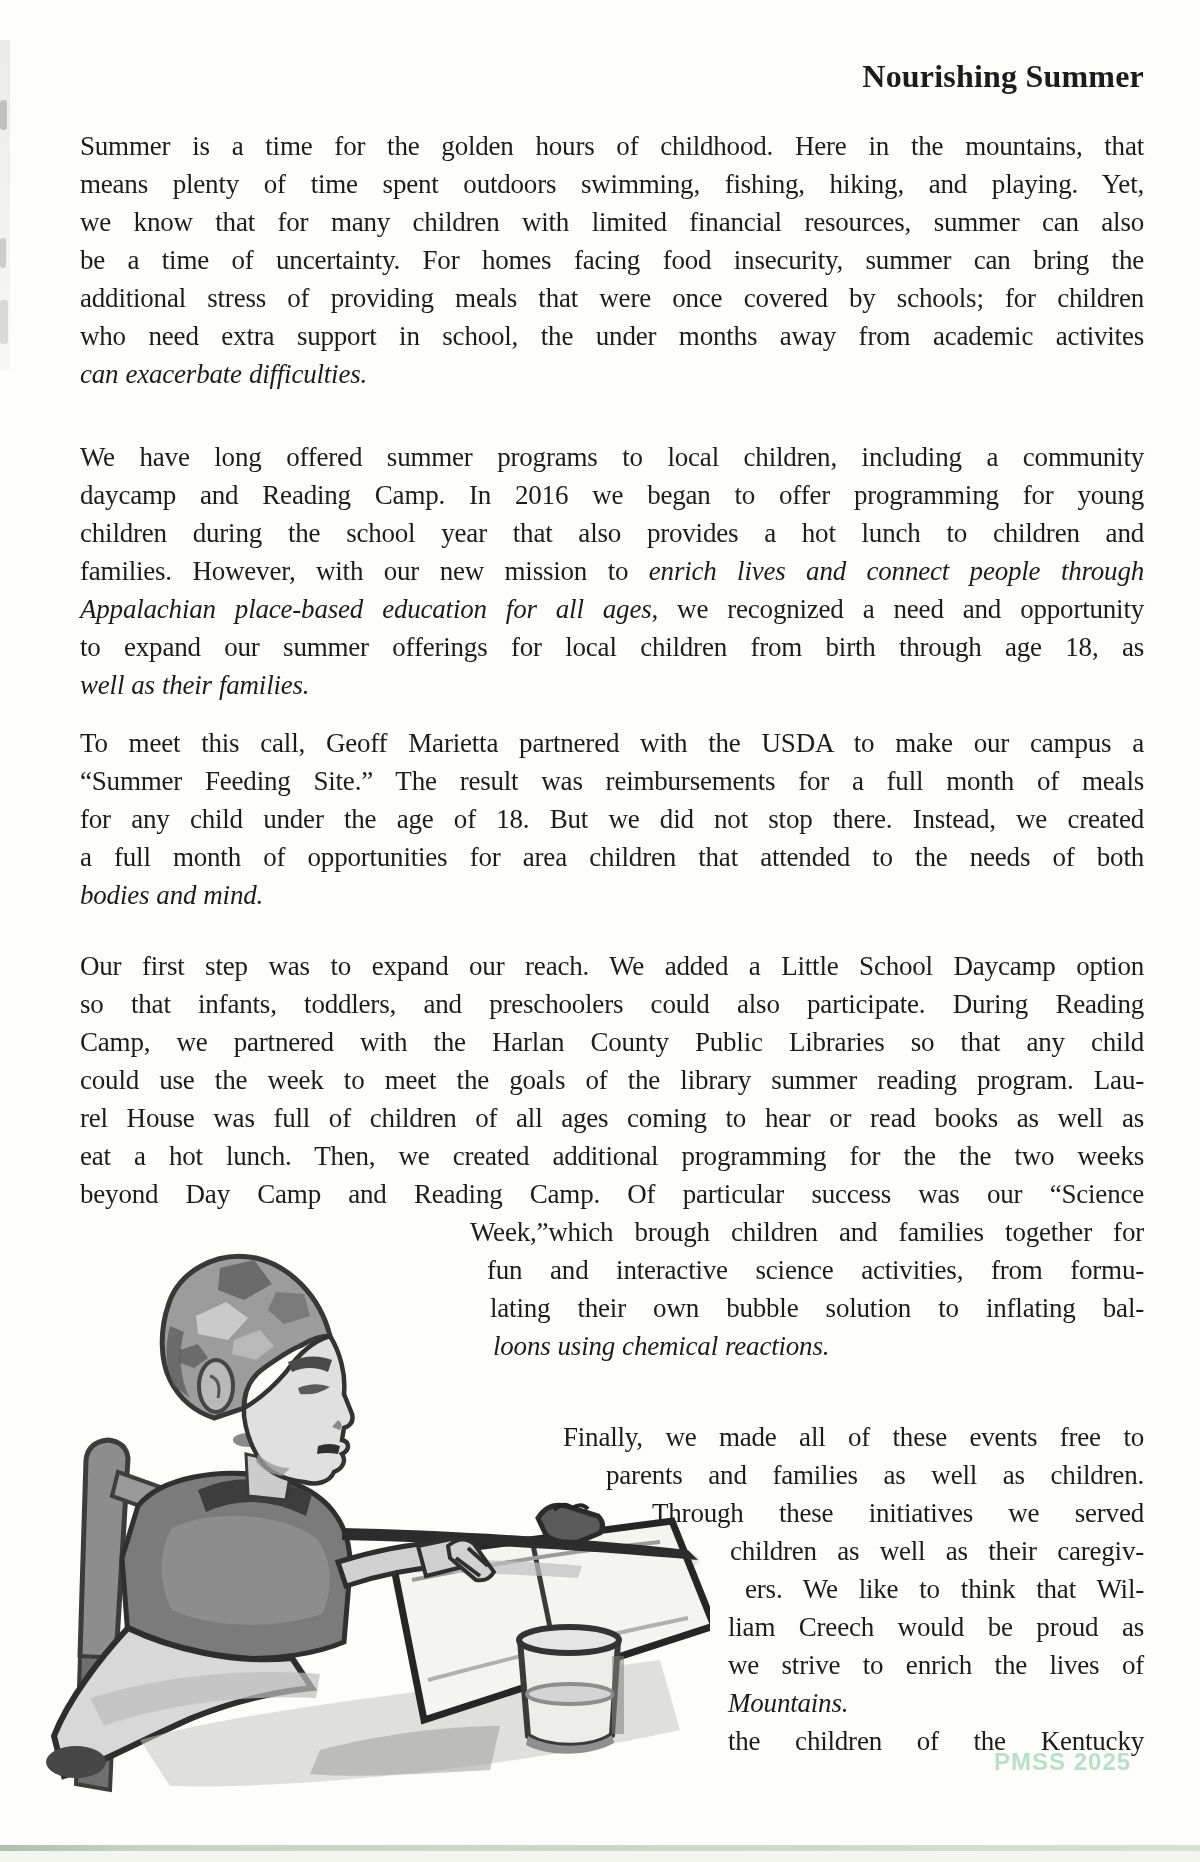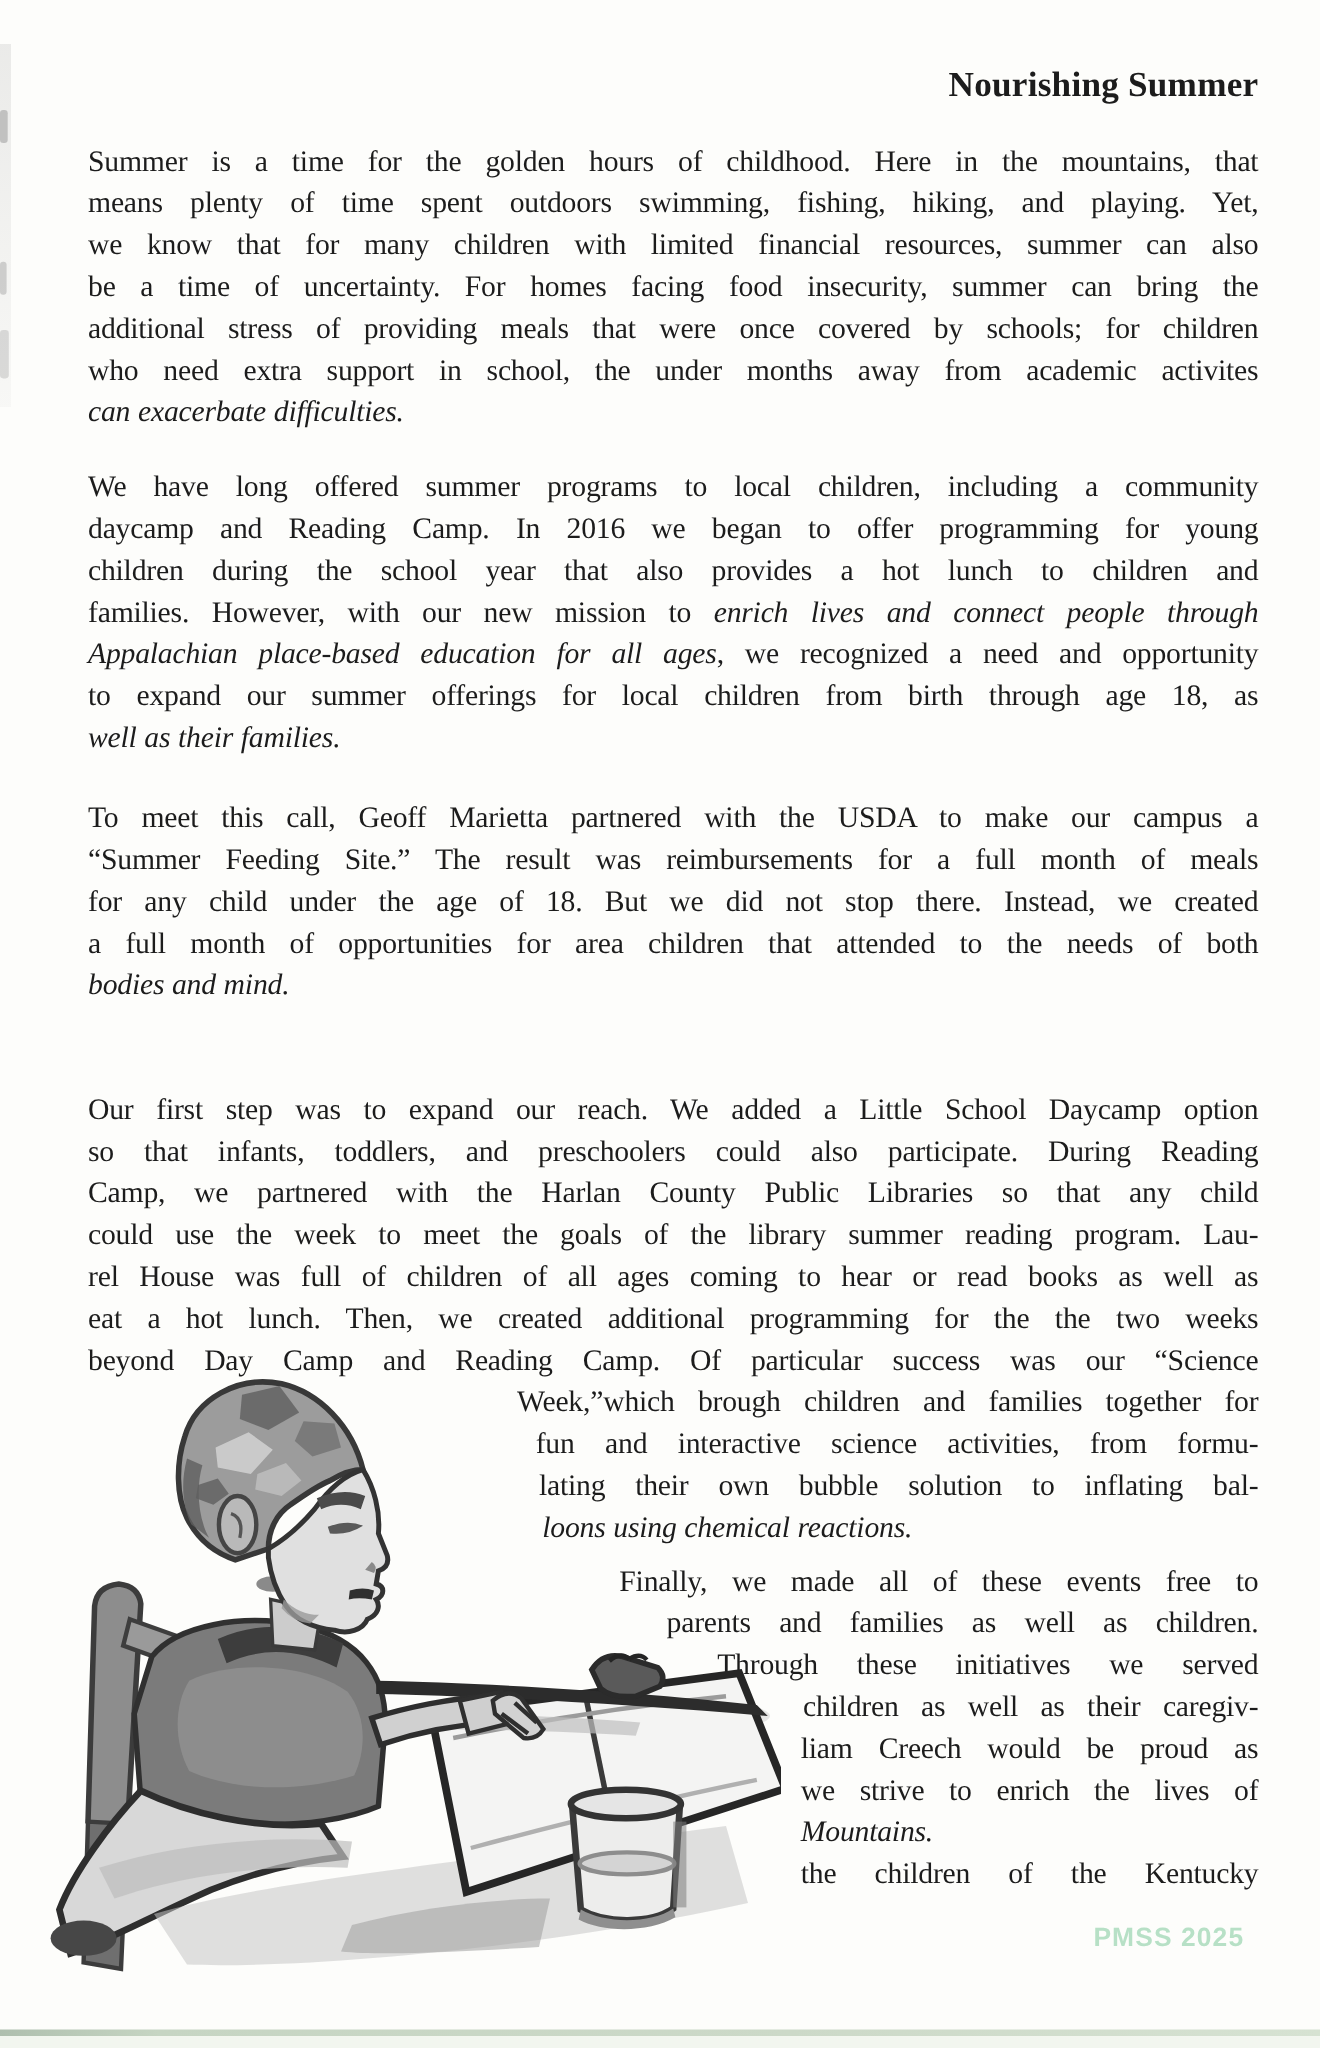--- a/index.html
+++ b/index.html
@@ -61,54 +61,55 @@
 
   <div class="para" style="top: 127px;">
       <div class="line"><span>Summer is a time for the golden hours of childhood. Here in the mountains, that</span></div>
       <div class="line"><span>means plenty of time spent outdoors swimming, fishing, hiking, and playing. Yet,</span></div>
       <div class="line"><span>we know that for many children with limited financial resources, summer can also</span></div>
       <div class="line"><span>be a time of uncertainty. For homes facing food insecurity, summer can bring the</span></div>
       <div class="line"><span>additional stress of providing meals that were once covered by schools; for children</span></div>
       <div class="line"><span>who need extra support in school, the under months away from academic activites</span></div>
       <div class="line last"><span>can exacerbate difficulties.</span></div>
     </div>
-  <div class="para" style="top: 423px;">
+  <div class="para" style="top: 438px;">
       <div class="line"><span>We have long offered summer programs to local children, including a community</span></div>
       <div class="line"><span>daycamp and Reading Camp. In 2016 we began to offer programming for young</span></div>
       <div class="line"><span>children during the school year that also provides a hot lunch to children and</span></div>
       <div class="line"><span>families. However, with our new mission to </span><span class="italic">enrich lives and connect people through</span></div>
       <div class="line"><span class="italic">Appalachian place-based education for all ages</span><span>, we recognized a need and opportunity</span></div>
       <div class="line"><span>to expand our summer offerings for local children from birth through age 18, as</span></div>
       <div class="line last"><span>well as their families.</span></div>
     </div>
   <div class="para" style="top: 724px;">
       <div class="line"><span>To meet this call, Geoff Marietta partnered with the USDA to make our campus a</span></div>
       <div class="line"><span>“Summer Feeding Site.” The result was reimbursements for a full month of meals</span></div>
       <div class="line"><span>for any child under the age of 18. But we did not stop there. Instead, we created</span></div>
       <div class="line"><span>a full month of opportunities for area children that attended to the needs of both</span></div>
       <div class="line last"><span>bodies and mind.</span></div>
     </div>
-  <div class="para" style="top: 989px;">
+  <div class="para" style="top: 947px;">
       <div class="line"><span>Our first step was to expand our reach. We added a Little School Daycamp option</span></div>
       <div class="line"><span>so that infants, toddlers, and preschoolers could also participate. During Reading</span></div>
       <div class="line"><span>Camp, we partnered with the Harlan County Public Libraries so that any child</span></div>
       <div class="line"><span>could use the week to meet the goals of the library summer reading program. Lau-</span></div>
       <div class="line"><span>rel House was full of children of all ages coming to hear or read books as well as</span></div>
       <div class="line"><span>eat a hot lunch. Then, we created additional programming for the the two weeks</span></div>
       <div class="line"><span>beyond Day Camp and Reading Camp. Of particular success was our “Science</span></div>
       <div class="line" style="margin-left: 390px;"><span>Week,”which brough children and families together for</span></div>
       <div class="line" style="margin-left: 407px;"><span>fun and interactive science activities, from formu-</span></div>
       <div class="line" style="margin-left: 410px;"><span>lating their own bubble solution to inflating bal-</span></div>
       <div class="line last" style="margin-left: 413px;"><span>loons using chemical reactions.</span></div>
     </div>
   <div class="para" style="top: 1418px;">
       <div class="line" style="margin-left: 483px;"><span>Finally, we made all of these events free to</span></div>
       <div class="line" style="margin-left: 526px;"><span>parents and families as well as children.</span></div>
       <div class="line" style="margin-left: 572px;"><span>Through these initiatives we served</span></div>
       <div class="line" style="margin-left: 650px;"><span>children as well as their caregiv-</span></div>
+      <div class="line" style="margin-left: 665px;"><span>ers. We like to think that Wil-</span></div>
       <div class="line" style="margin-left: 648px;"><span>liam Creech would be proud as</span></div>
       <div class="line" style="margin-left: 648px;"><span>we strive to enrich the lives of</span></div>
       <div class="line last" style="margin-left: 648px;"><span>Mountains.</span></div>
       <div class="line" style="margin-left: 648px;"><span>the children of the Kentucky</span></div>
     </div>
 
   <svg class="illus" width="690" height="602" viewBox="0 0 690 602">
 
     <ellipse cx="530" cy="332" rx="150" ry="20" fill="#dcdcdc" opacity="0.75"></ellipse>
 

